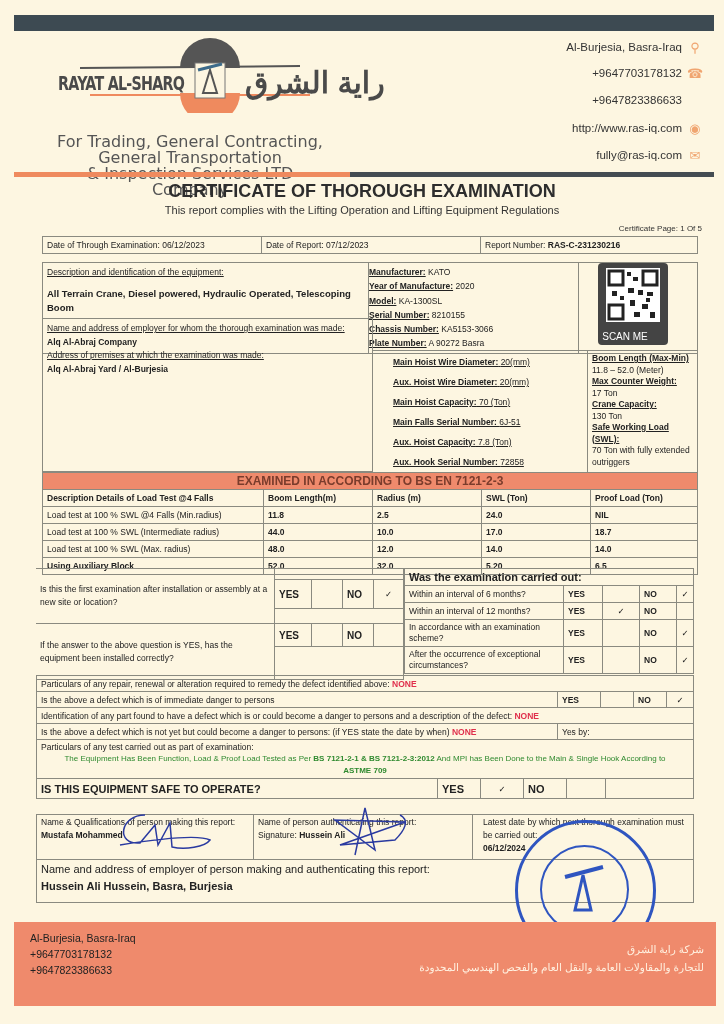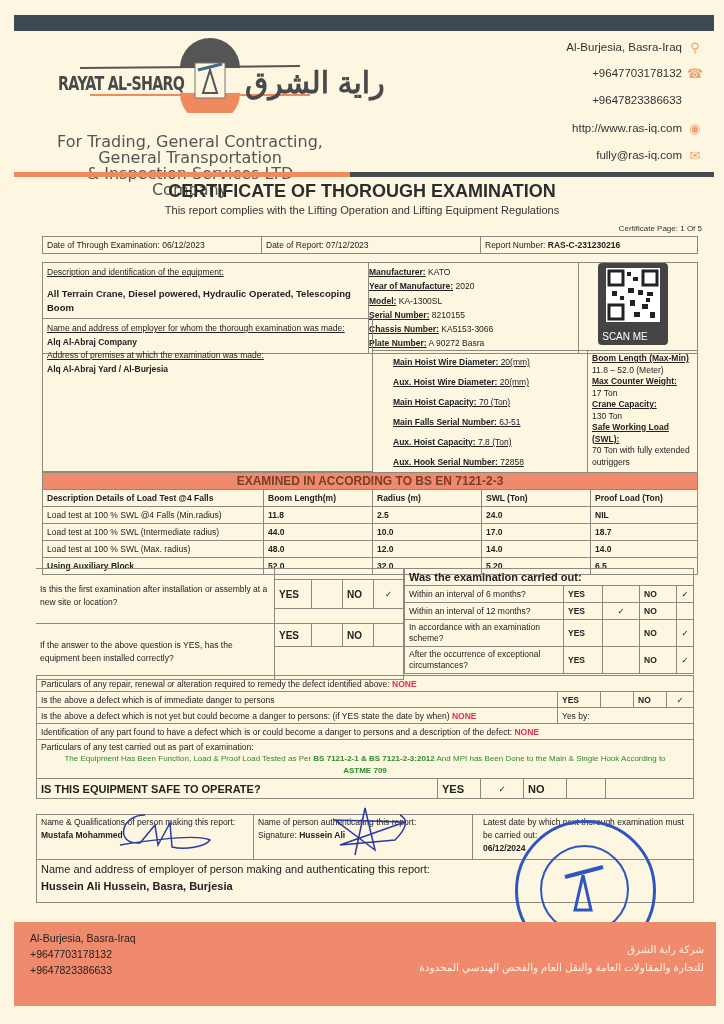--- a/index.html
+++ b/index.html
@@ -281,26 +281,26 @@
         <td colspan="5" style="height:13px;"><span>Particulars of any repair, renewal or alteration required to remedy the defect identified above:</span> <span class="red">NONE</span></td>
       </tr>
   <tr>
     <td style="height:13px;width:512px;">Is the above a defect which is of immediate danger to persons</td>
     <td class="b" style="width:34px;">YES</td>
     <td style="width:24px;"></td>
     <td class="b" style="width:24px;">NO</td>
     <td class="check">✓</td>
   </tr>
   <tr>
+        <td colspan="5" style="height:13px;"><span>Identification of any part found to have a defect which is or could become a danger to persons and a description of the defect:</span> <span class="red">NONE</span></td>
+      </tr>
+  <tr>
     <td style="height:13px;"><span>Is the above a defect which is not yet but could become a danger to persons: (if YES state the date by when)</span> <span class="red">NONE</span></td>
     <td colspan="4">Yes by:</td>
   </tr>
-  <tr>
-        <td colspan="5" style="height:13px;"><span>Identification of any part found to have a defect which is or could become a danger to persons and a description of the defect:</span> <span class="red">NONE</span></td>
-      </tr>
   <tr>
         <td colspan="5" style="height:36px;line-height:12px;">
     <div>Particulars of any test carried out as part of examination:</div>
     <div class="green" style="text-align:center;font-size:8px;"><span>The Equipment Has Been Function, Load &amp; Proof Load Tested as Per</span> <span class="b">BS 7121-2-1 &amp; BS 7121-2-3:2012</span> <span>And MPI has Been Done to the Main &amp; Single Hook According to</span><br><span class="b">ASTME 709</span></div>
   </td>
       </tr>
 </tbody>
   </table>
 
 <table class="abs" style="left:36px;top:778px;width:658px;">

